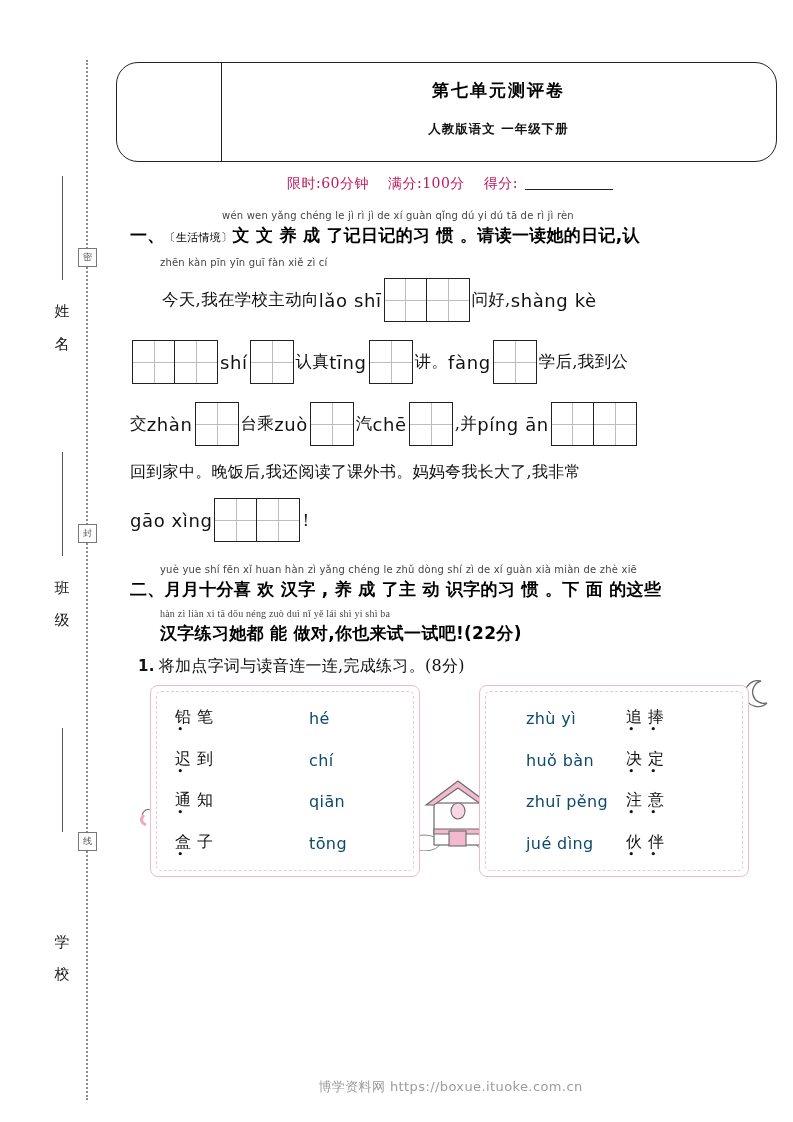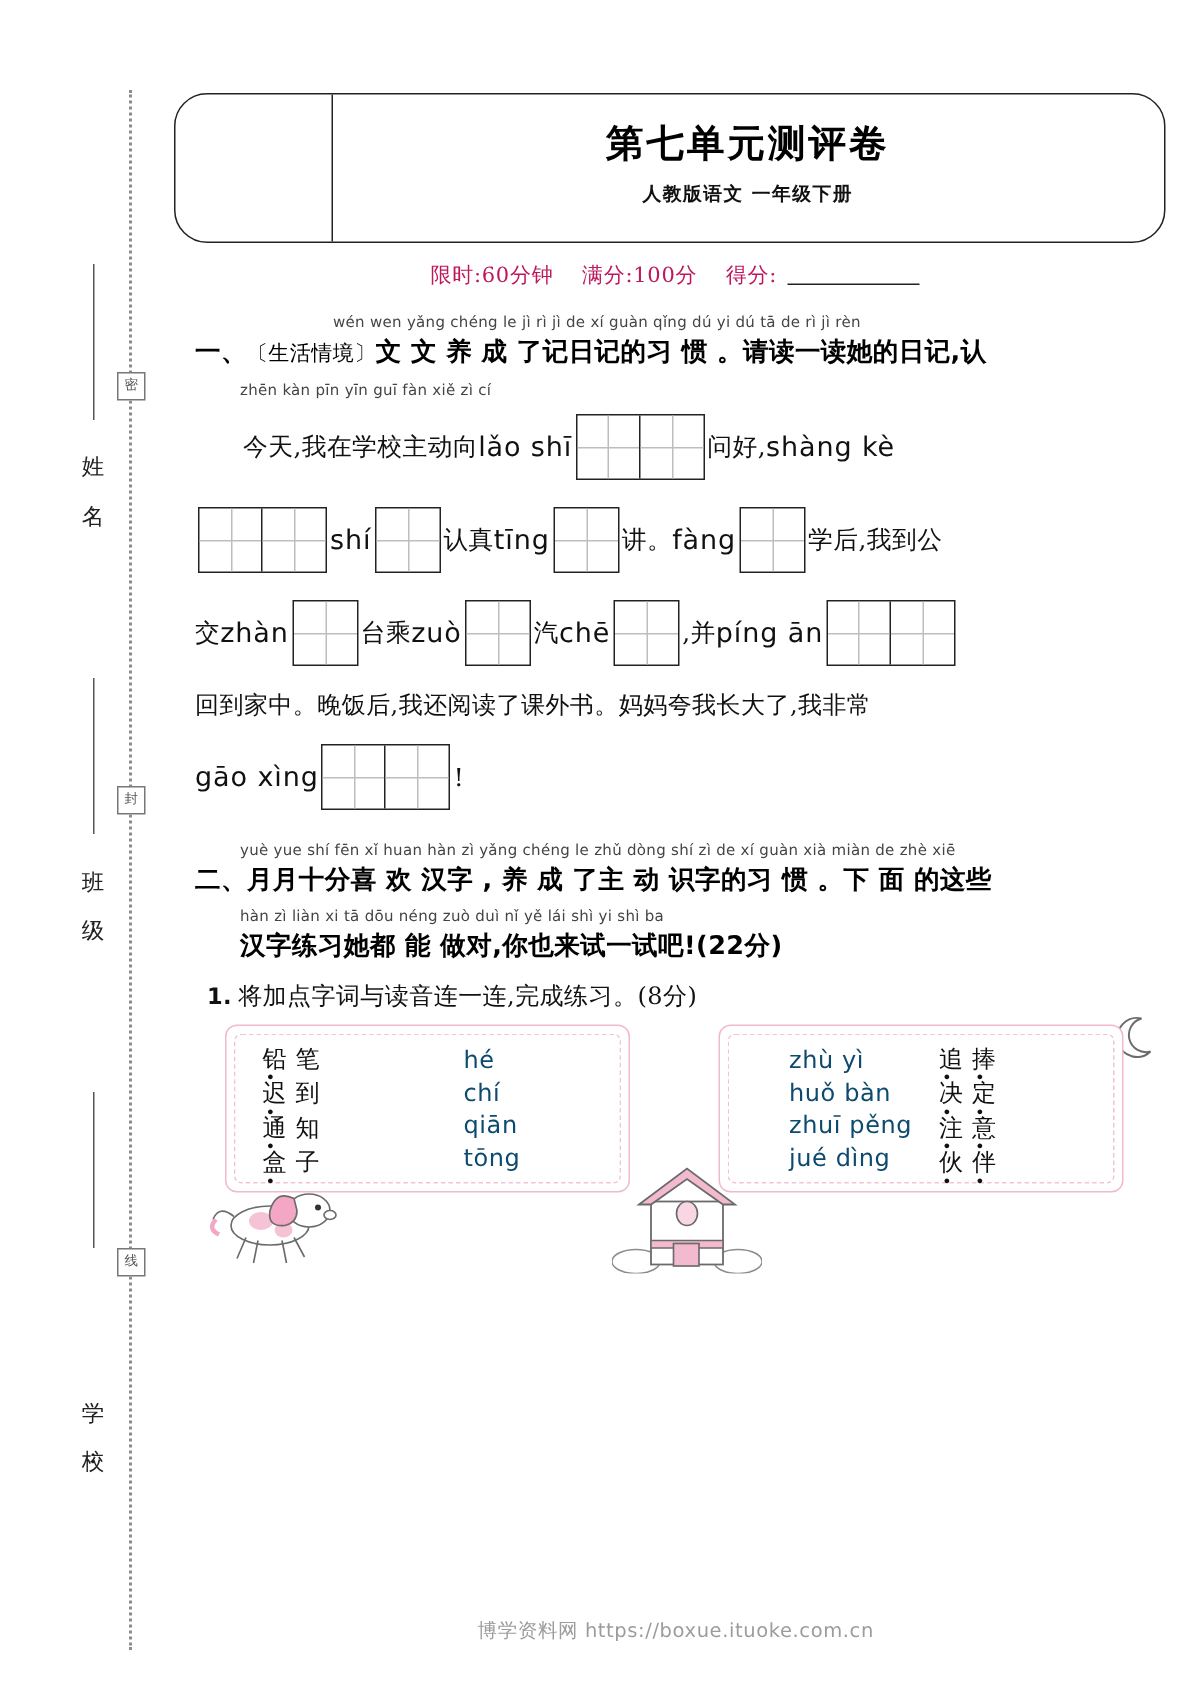--- a/index.html
+++ b/index.html
@@ -53,21 +53,21 @@
     position:relative; background:#fff;
   }
   .title-card .divider{
     position:absolute; left:104px; top:0; bottom:0; width:0;
     border-left:1.4px solid #222;
   }
   .title-main{
     position:absolute; left:104px; right:0; top:16px;
     text-align:center;
     font-family:"DejaVu Sans", sans-serif;
-    font-weight:bold; font-size:25px; letter-spacing:2px; color:#000;
+    font-weight:bold; font-size:17px; letter-spacing:2px; color:#000;
   }
   .title-sub{
     position:absolute; left:104px; right:0; top:58px;
     text-align:center;
     font-family:"DejaVu Sans", sans-serif;
     font-weight:bold; font-size:12.5px; letter-spacing:1px; color:#111;
   }
 
   
   .meta-line{
@@ -97,21 +97,21 @@
     font-size:10px; color:#444; letter-spacing:.2px;
     height:13px; white-space:nowrap; line-height:13px;
   }
   .hz-row{
     font-family:"DejaVu Sans", sans-serif;
     font-weight:bold; font-size:17px; color:#000;
     line-height:26px; white-space:nowrap; letter-spacing:.3px;
   }
   .hz-row.indent{ padding-left:30px; }
   .py-row.indent{ padding-left:30px; }
-  .serif-tag{ font-family:"DejaVu Serif", serif; font-weight:normal; font-size:14px; }
+  .serif-tag{ font-family:"DejaVu Serif", serif; font-weight:normal; font-size:11px; }
 
   
   .wline{
     display:flex; align-items:center; flex-wrap:nowrap;
     min-height:62px;
     font-family:"DejaVu Serif", serif;
     font-size:16px; color:#111;
   }
   .wline .cn{ font-family:"DejaVu Serif", serif; font-size:16.5px; letter-spacing:.3px; white-space:nowrap; }
   .wline .py{ font-family:"DejaVu Sans", sans-serif; font-size:18px; letter-spacing:.6px; white-space:nowrap; }
@@ -149,21 +149,21 @@
   }
   .qnum{ font-family:"DejaVu Sans", sans-serif; font-weight:bold; font-size:15px; margin-right:4px; }
 
   
   .match-wrap{
     margin-top:8px; position:relative; height:168px;
     padding:0 28px 0 34px;
     display:flex; justify-content:space-between; align-items:flex-start;
   }
   .panel{
-    width:270px; height:112px;
+    width:270px; height:192px;
     border:1.6px solid #f0b9cd; border-radius:8px;
     padding:5px; background:#fff; position:relative; z-index:2;
   }
   .panel-inner{
     width:100%; height:100%;
     border:1.3px dashed #f3c3d4; border-radius:5px;
     display:flex; align-items:center;
     padding:6px 4px 6px 18px;
   }
   .col{ display:flex; flex-direction:column; justify-content:space-around; height:100%; }
@@ -300,21 +300,21 @@
           <div class="cell"></div>
           <div class="cell"></div>
         </div>
         <span class="cn">!</span>
       </div>
     </div>
 
   <div class="sec" style="margin-top:12px;">
     <div class="py-row" style="padding-left:30px;">yuè yue shí fēn  xǐ  huan hàn  zì       yǎng chéng  le  zhǔ dòng shí  zì  de  xí guàn        xià miàn de zhè xiē</div>
     <div class="hz-row"><span>二、</span><span>月月十分喜 欢 汉字 , 养 成 了主 动 识字的习 惯 。下 面 的这些</span></div>
-    <div class="py-row indent" style="margin-top:5px;">hàn  zì  liàn xi  tā dōu néng zuò duì      nǐ  yě  lái shì  yi  shì ba</div>
+    <div class="py-row indent" style="margin-top:5px;font-family:Liberation Serif, serif;">hàn  zì  liàn xi  tā dōu néng zuò duì      nǐ  yě  lái shì  yi  shì ba</div>
     <div class="hz-row indent">汉字练习她都 能 做对,你也来试一试吧!(22分)</div>
   </div>
 
   <div class="qrow">
     <span class="qnum">1.</span><span>将加点字词与读音连一连,完成练习。(8分)</span>
   </div>
 
   <div class="match-wrap">
 
     <div class="deco deco-dog">

